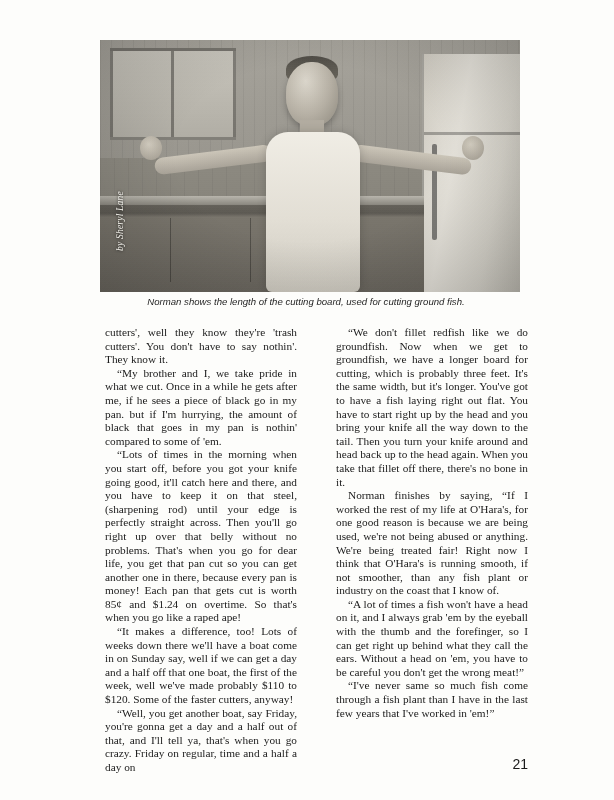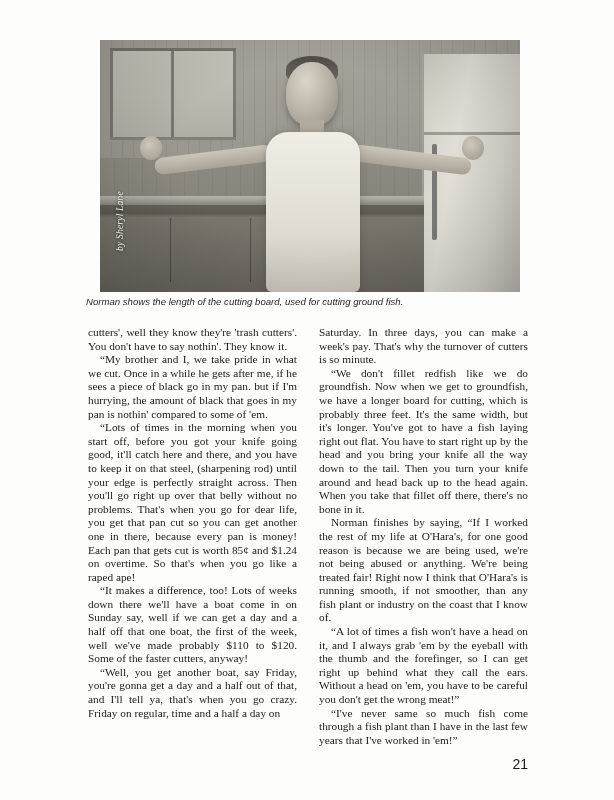--- a/index.html
+++ b/index.html
@@ -180,41 +180,43 @@
     font-style: italic;
     font-size: 9.5px;
     color: #f2f0ea;
     text-align: center;
     letter-spacing: 0.2px;
     text-shadow: 0 0 3px rgba(0,0,0,0.8);
   }
 
   .caption {
     position: absolute;
-    left: 86px;
+    left: 96px;
     top: 296px;
     width: 420px;
     font-family: "Liberation Sans", sans-serif;
     font-style: italic;
     font-size: 9.6px;
     line-height: 12px;
     color: #1f1f1f;
+    text-align: center;
   }
 
   
   .columns {
     position: absolute;
     left: 88px;
     top: 326px;
     width: 440px;
     display: flex;
     gap: 22px;
   }
   .col {
     width: 209px;
+    margin-left: 17px;
   }
   .col p {
     margin: 0;
     font-size: 11.3px;
     line-height: 13.6px;
     text-align: justify;
     text-indent: 12px;
     hyphens: auto;
     -webkit-hyphens: auto;
   }
@@ -271,21 +273,20 @@
 
   <div class="columns">
     <div class="col">
       <p class="noindent">cutters', well they know they're 'trash cutters'. You don't have to say nothin'. They know it.</p>
       <p>“My brother and I, we take pride in what we cut. Once in a while he gets after me, if he sees a piece of black go in my pan. but if I'm hurrying, the amount of black that goes in my pan is nothin' compared to some of 'em.</p>
       <p>“Lots of times in the morning when you start off, before you got your knife going good, it'll catch here and there, and you have to keep it on that steel, (sharpening rod) until your edge is perfectly straight across. Then you'll go right up over that belly without no problems. That's when you go for dear life, you get that pan cut so you can get another one in there, because every pan is money! Each pan that gets cut is worth 85¢ and $1.24 on overtime. So that's when you go like a raped ape!</p>
       <p>“It makes a difference, too! Lots of weeks down there we'll have a boat come in on Sunday say, well if we can get a day and a half off that one boat, the first of the week, well we've made probably $110 to $120. Some of the faster cutters, anyway!</p>
       <p>“Well, you get another boat, say Friday, you're gonna get a day and a half out of that, and I'll tell ya, that's when you go crazy. Friday on regular, time and a half a day on</p>
     </div>
     <div class="col">
-      <p class="noindent">Saturday. In three days, you can make a week's pay. That's why the turnover of cutters is so minute.</p>
       <p>“We don't fillet redfish like we do groundfish. Now when we get to groundfish, we have a longer board for cutting, which is probably three feet. It's the same width, but it's longer. You've got to have a fish laying right out flat. You have to start right up by the head and you bring your knife all the way down to the tail. Then you turn your knife around and head back up to the head again. When you take that fillet off there, there's no bone in it.</p>
       <p>Norman finishes by saying, “If I worked the rest of my life at O'Hara's, for one good reason is because we are being used, we're not being abused or anything. We're being treated fair! Right now I think that O'Hara's is running smooth, if not smoother, than any fish plant or industry on the coast that I know of.</p>
       <p>“A lot of times a fish won't have a head on it, and I always grab 'em by the eyeball with the thumb and the forefinger, so I can get right up behind what they call the ears. Without a head on 'em, you have to be careful you don't get the wrong meat!”</p>
       <p>“I've never same so much fish come through a fish plant than I have in the last few years that I've worked in 'em!”</p>
     </div>
   </div>
 
   <div class="folio">21</div>
 
 </div>

